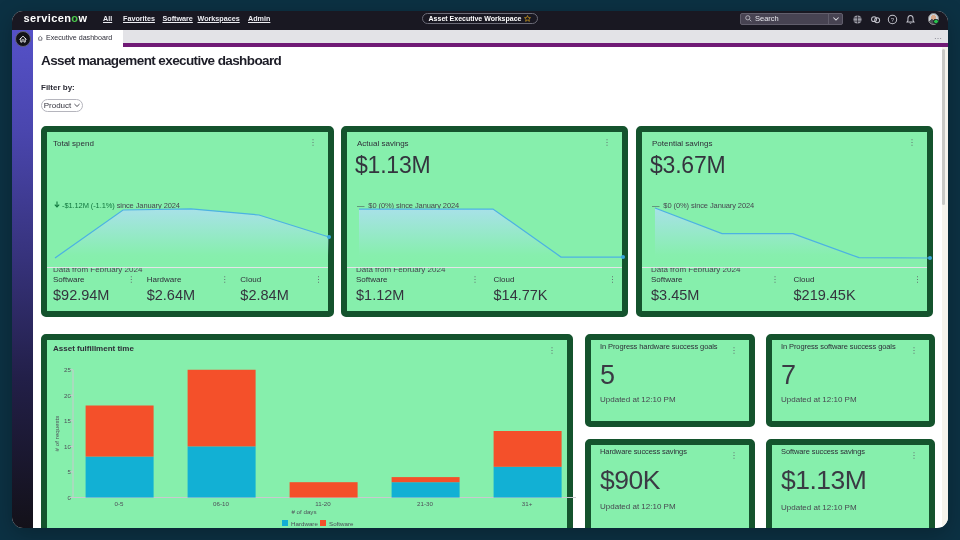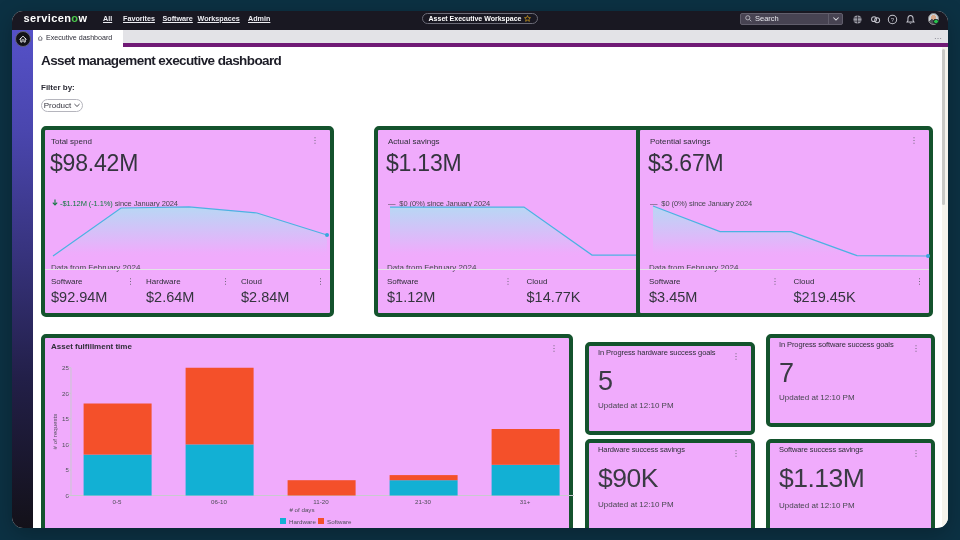--- a/index.html
+++ b/index.html
@@ -46,21 +46,21 @@
   .page { position:absolute; left:0; top:35.5px; width:936px; height:481.5px; }
   .sbar  { position:absolute; left:929.5px; top:0; width:6.5px; height:481.5px; background:#f5f3ec; }
   .sthumb{ position:absolute; left:929.8px; top:2.5px; width:3.6px; height:156px; background:#c9c9c6; border-radius:2px;}
   h1 { position:absolute; left:29px; top:6px; font-size:13.5px; letter-spacing:-0.6px;
        color:#1d1d27; font-weight:bold; }
   .fby { position:absolute; left:29px; top:36px; font-size:8px; font-weight:bold; color:#2b2b35; }
   .fpill { position:absolute; left:29px; top:52.5px; width:42px; height:13px; border:1px solid #b5b5bd;
            border-radius:8px; display:flex; align-items:center; justify-content:center; gap:3px;
            font-size:8px; color:#32323c; }
   
-  .card { position:absolute; background:#f0abfc; border:4px solid #14532d; border-radius:5px; }
+  .card { position:absolute; background:#86efac; border:6px solid #14532d; border-radius:5px; }
   .clabel { position:absolute; left:6px; top:7.5px; font-size:8px; color:#2e2e38; }
   .kebab { position:absolute; right:11px; top:6.5px; font-size:8px; color:#5c5c66; }
   .big { position:absolute; left:5px; top:20px; font-size:23px; color:#34343e; letter-spacing:-0.2px; }
   .delta { position:absolute; left:7px; top:69px; font-size:7.5px; letter-spacing:-0.1px; color:#474750; }
   .delta .gr { color:#12773f; }
   .minichart { position:absolute; left:6px; top:70px; }
   .datafrom { position:absolute; left:6px; top:133.5px; font-size:8px; color:#474750; }
   .statrow { position:absolute; left:0; bottom:0; width:100%; height:44px; border-top:1px solid #e4e4e8;
              display:flex; }
   .stat { flex:1; position:relative; }
@@ -145,21 +145,20 @@
     <div class="fby">Filter by:</div>
     <div class="fpill">Product
       <svg width="6" height="5" viewBox="0 0 8 5">
           <path d="M0.6 0.6 L4 3.8 L7.4 0.6" fill="none" stroke="#3c3c46" stroke-width="1.2"></path>
         </svg>
     </div>
 
     <div class="card" style="left:29px; top:79px; width:293px; height:191px;">
       <div class="clabel">Total spend</div>
         <div class="kebab">⋮</div>
-      <div class="big">$98.42M</div>
       <div class="delta"><svg width="6" height="7" viewBox="0 0 6 7" style="margin-right:2px">
             <path d="M3 0.5 V5.5 M0.8 3.6 L3 6 L5.2 3.6" fill="none" stroke="#12773f" stroke-width="1.1"></path>
           </svg><span class="gr">-$1.12M (-1.1%)</span> since January 2024</div>
       <svg class="minichart" width="281" height="60" viewBox="0 0 281 60">
         <defs>
             <linearGradient id="g1" x1="0" y1="0" x2="0" y2="1">
           <stop offset="0" stop-color="#aedff3" stop-opacity="0.85"></stop>
           <stop offset="0.9" stop-color="#aedff3" stop-opacity="0.02"></stop>
           <stop offset="1" stop-color="#aedff3" stop-opacity="0"></stop>
         </linearGradient>
@@ -181,21 +180,21 @@
             <span class="sv">$2.64M</span>
           </div>
         <div class="stat">
             <span class="sl">Cloud</span>
             <span class="sk">⋮</span>
             <span class="sv">$2.84M</span>
           </div>
       </div>
     </div>
 
-    <div class="card p2" style="left:329px; top:79px; width:287px; height:191px;margin-left:33px;">
+    <div class="card p2" style="left:329px; top:79px; width:287px; height:191px;">
       <div class="clabel">Actual savings</div>
         <div class="kebab">⋮</div>
       <div class="big">$1.13M</div>
       <div class="delta">—&nbsp; $0 (0%) since January 2024</div>
       <svg class="minichart" width="275" height="60" viewBox="0 0 275 60">
         <defs>
             <linearGradient id="g2" x1="0" y1="0" x2="0" y2="1">
           <stop offset="0" stop-color="#aedff3" stop-opacity="0.85"></stop>
           <stop offset="0.9" stop-color="#aedff3" stop-opacity="0.02"></stop>
           <stop offset="1" stop-color="#aedff3" stop-opacity="0"></stop>
@@ -295,21 +294,21 @@
         </g>
         <text class="axis" x="257" y="174" text-anchor="middle"># of days</text>
         <text class="axis" x="12" y="93.5" text-anchor="middle" transform="rotate(-90 12 93.5)"># of requests</text>
         <rect x="235" y="180" width="6" height="6" fill="#12b0d4"></rect>
         <text class="axis" x="244" y="185.5">Hardware</text>
         <rect x="273" y="180" width="6" height="6" fill="#f4502a"></rect>
         <text class="axis" x="282" y="185.5">Software</text>
       </svg>
     </div>
 
-    <div class="card" style="left:573px; top:287px; width:170px; height:93px;margin-top:8px;">
+    <div class="card" style="left:573px; top:287px; width:170px; height:93px;">
       <div class="glabel">In Progress hardware success goals</div>
         <div class="kebab">⋮</div>
       <div class="gbig">5</div>
       <div class="gupd">Updated at 12:10 PM</div>
     </div>
     <div class="card" style="left:754px; top:287px; width:169px; height:93px;">
       <div class="glabel">In Progress software success goals</div>
         <div class="kebab">⋮</div>
       <div class="gbig">7</div>
       <div class="gupd">Updated at 12:10 PM</div>

